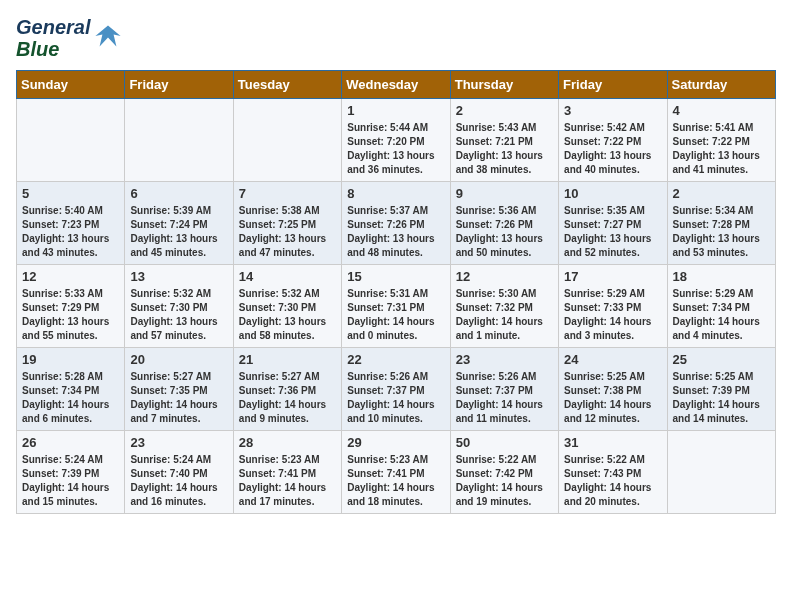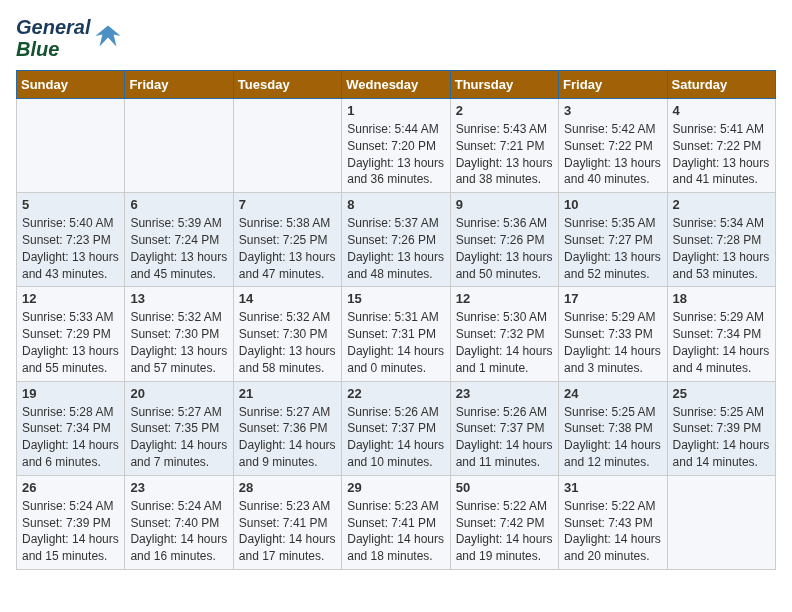--- a/index.html
+++ b/index.html
@@ -62,23 +62,24 @@
     tbody tr:nth-child(even) td {
       background-color: #e8eef5;
     }
     .day-num {
       font-weight: bold;
       font-size: 13px;
       margin-bottom: 3px;
       display: block;
     }
     .cell-content {
-      font-size: 12px;
+      font-size: 10px;
       line-height: 1.4;
       color: #333;
+      font-weight: bold;
     }
   </style>
 </head>
 <body>
 
 <div class="header">
   <div class="logo">
     <div style="display:flex;align-items:center;">
       <div>
         <div style="font-size:20px;font-weight:bold;color:#1a3a5c;line-height:1.1;">General</div>

